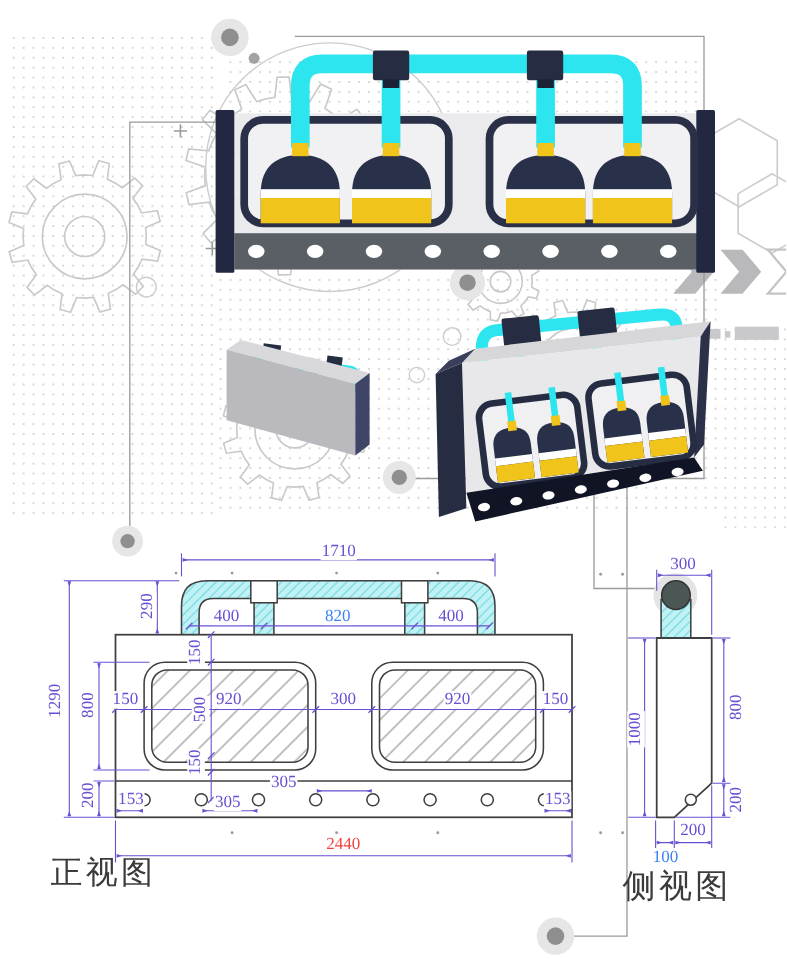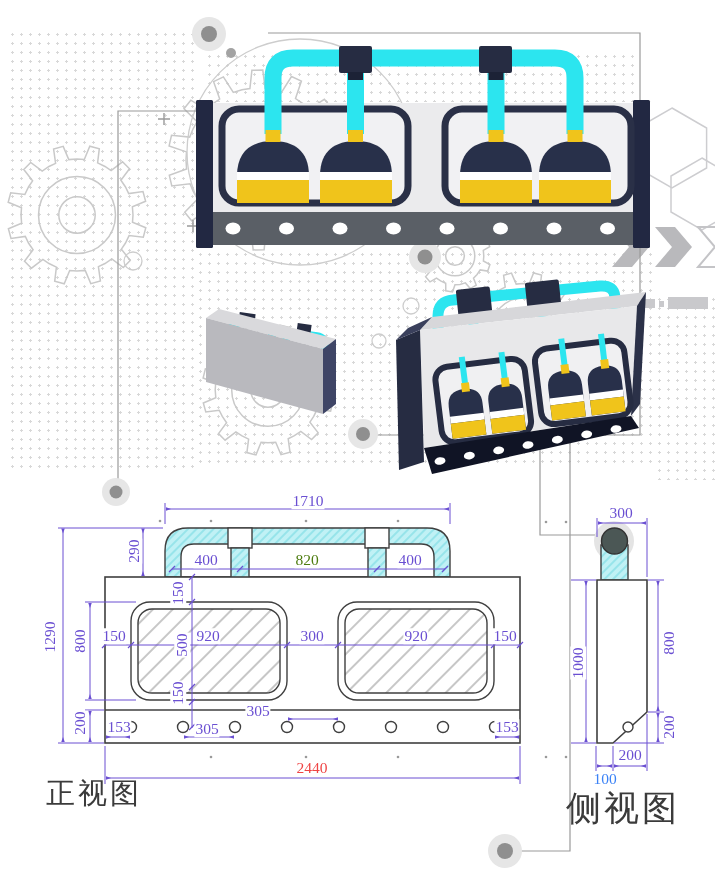--- a/index.html
+++ b/index.html
@@ -8,21 +8,21 @@
   .dots{position:absolute;background-image:radial-gradient(#d8d8d8 1.1px, transparent 1.4px);
         background-size:9px 9px;}
   .abs{position:absolute;left:0;top:0;}
   .dim-label{position:absolute;transform:translate(-50%,-50%);background:#fff;
              font-size:15.5px;line-height:1;padding:0 1px;white-space:nowrap;
              font-family:"Liberation Serif", serif;}
   .dim-label.rot{transform:translate(-50%,-50%) rotate(-90deg);}
   .view-label{position:absolute;color:#3b3b3b;font-family:"Liberation Serif", serif;
               letter-spacing:3px;white-space:nowrap;}
   #front-label{left:46px;top:774px;font-size:29px;}
-  #side-label{left:566px;top:785px;font-size:35px;}
+  #side-label{left:566px;top:785px;font-size:30px;}
 </style>
 </head>
 <body>
 
 <div id="stage">
 
   <div class="dots" style="left:8px;top:30px;width:188px;height:440px;"></div>
   <div class="dots" style="left:205px;top:52px;width:430px;height:50px;"></div>
   <div class="dots" style="left:196px;top:250px;width:460px;height:218px;"></div>
   <div class="dots" style="left:655px;top:295px;width:60px;height:185px;"></div>
@@ -318,21 +318,21 @@
       <line x1="596" y1="746" x2="596" y2="771"></line>
       <line x1="614.5" y1="766" x2="645.5" y2="766" marker-start="url(#ar)" marker-end="url(#ar)"></line>
       <line x1="597.5" y1="766" x2="611.5" y2="766" marker-start="url(#ar)" marker-end="url(#ar)"></line>
     </g>
   </svg>
 
   <div id="dim-layer" class="abs" style="width:715px;height:766px;">
       <div class="dim-label" style="left: 308px; top: 501px; color: rgb(106, 79, 210);">1710</div>
       <div class="dim-label rot" style="left: 134px; top: 551px; color: rgb(106, 79, 210);">290</div>
       <div class="dim-label" style="left: 206px; top: 560px; color: rgb(106, 79, 210);">400</div>
-      <div class="dim-label" style="left: 307px; top: 560px; color: #4d7c0f;">820</div>
+      <div class="dim-label" style="left: 307px; top: 560px; color: #3b82f6;">820</div>
       <div class="dim-label" style="left: 410px; top: 560px; color: rgb(106, 79, 210);">400</div>
       <div class="dim-label rot" style="left: 178px; top: 593px; color: rgb(106, 79, 210);">150</div>
       <div class="dim-label rot" style="left: 50px; top: 637px; color: rgb(106, 79, 210);">1290</div>
       <div class="dim-label rot" style="left: 80px; top: 641px; color: rgb(106, 79, 210);">800</div>
       <div class="dim-label" style="left: 114px; top: 636px; color: rgb(106, 79, 210);">150</div>
       <div class="dim-label" style="left: 208px; top: 636px; color: rgb(106, 79, 210);">920</div>
       <div class="dim-label rot" style="left: 182px; top: 645px; color: rgb(106, 79, 210);">500</div>
       <div class="dim-label" style="left: 312px; top: 636px; color: rgb(106, 79, 210);">300</div>
       <div class="dim-label" style="left: 416px; top: 636px; color: rgb(106, 79, 210);">920</div>
       <div class="dim-label" style="left: 505px; top: 636px; color: rgb(106, 79, 210);">150</div>

